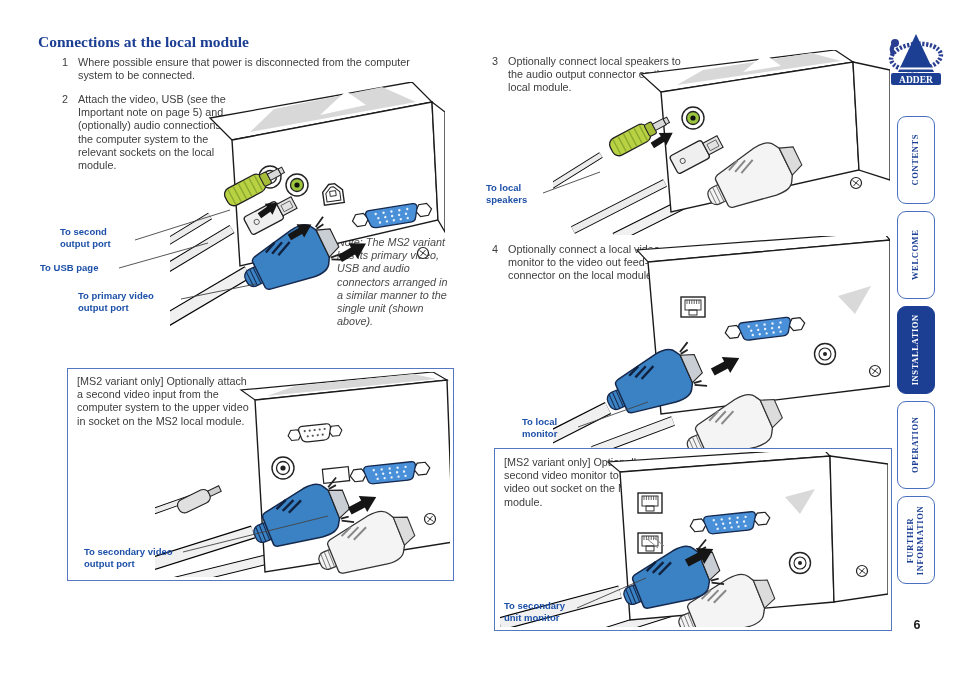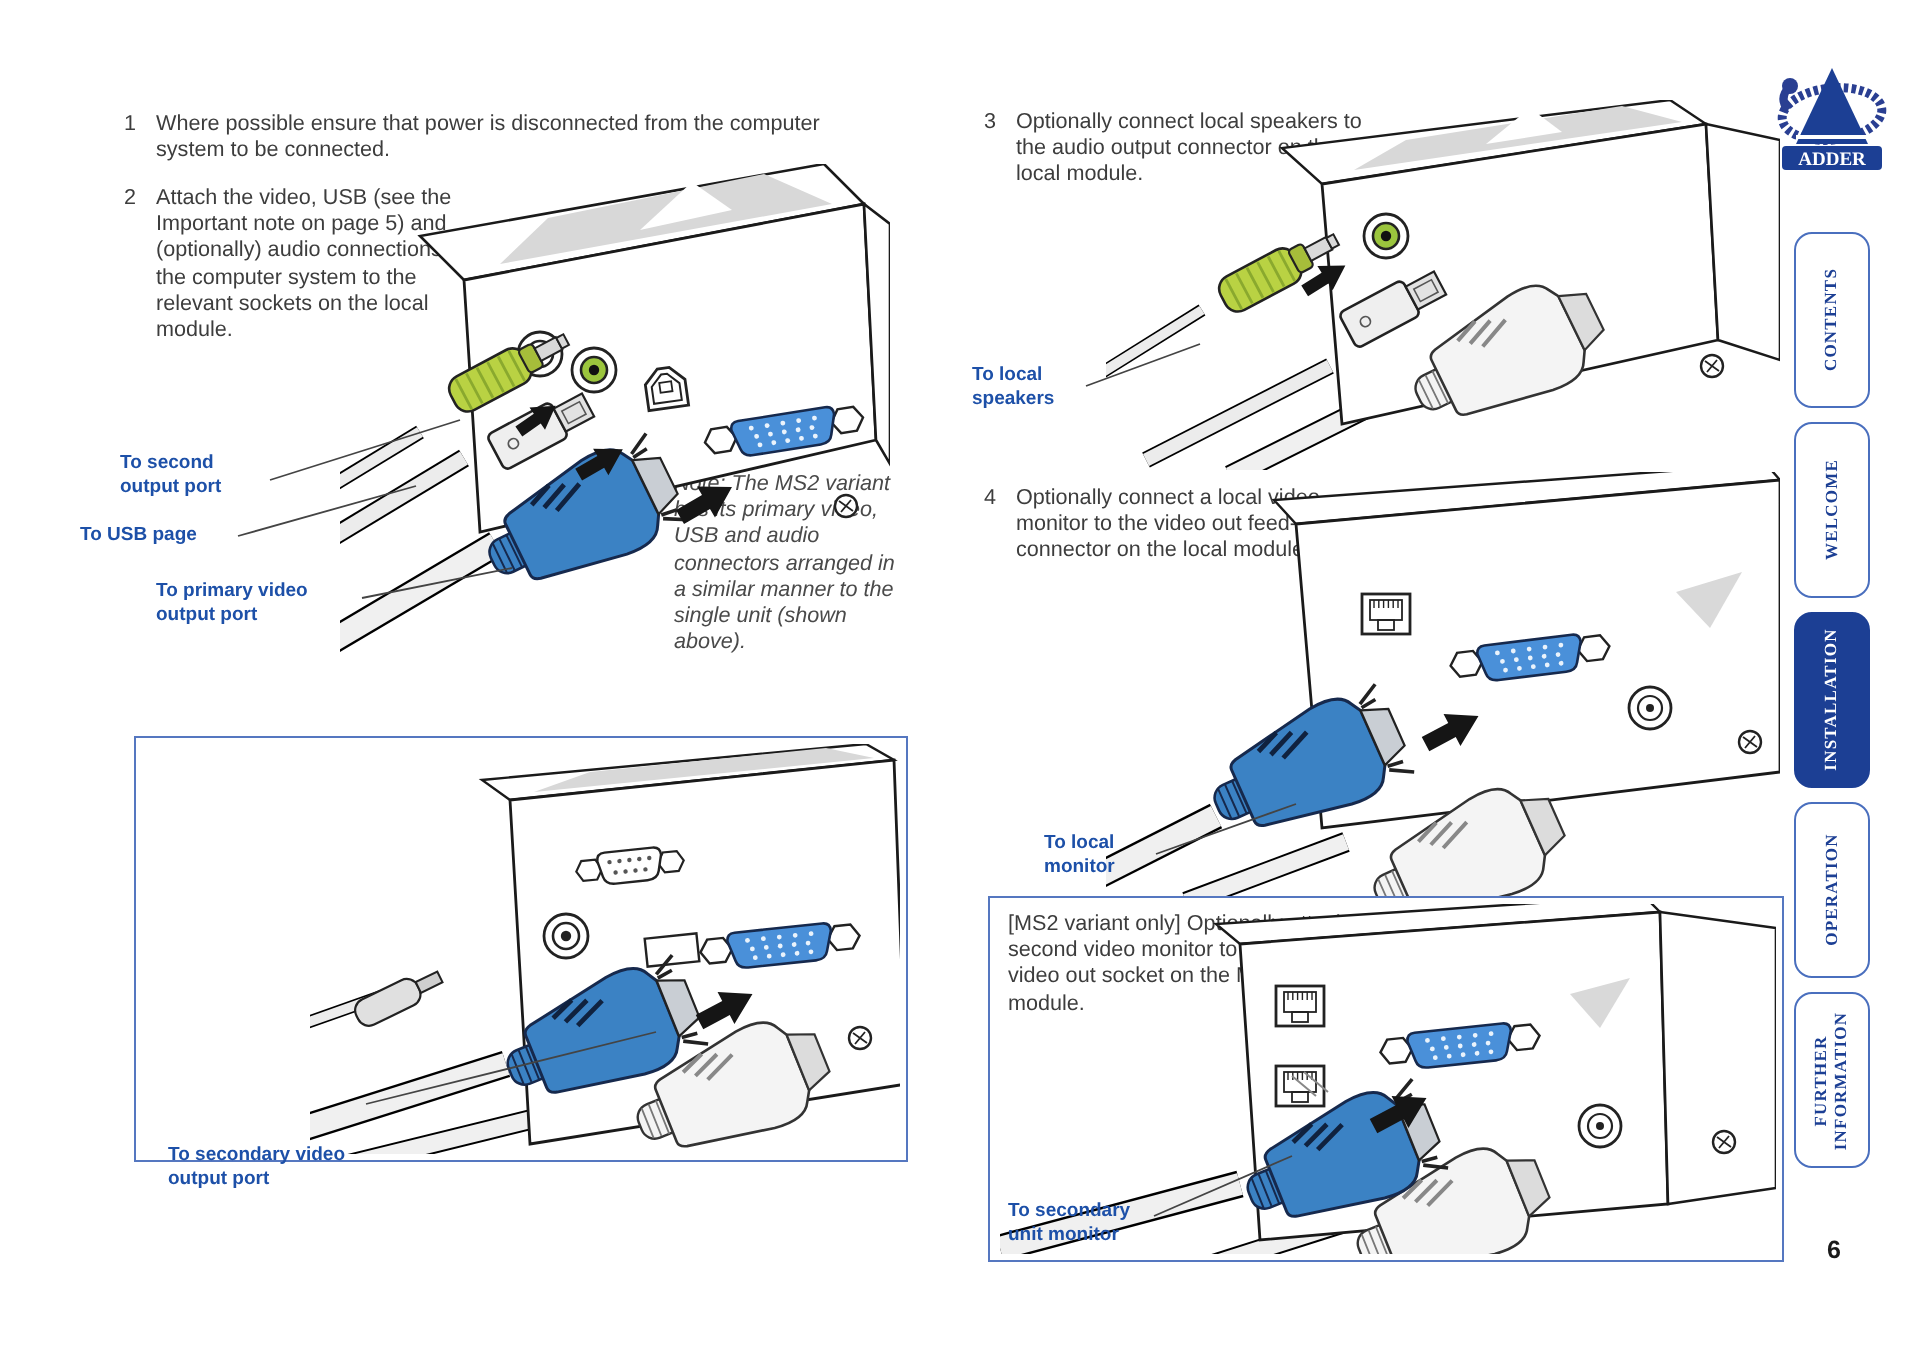--- a/index.html
+++ b/index.html
@@ -132,20 +132,21 @@
       </g>
       <g id="usb-plug">
         <rect x="24" y="3" width="36" height="20" rx="3" fill="#efefef" stroke="#222" stroke-width="1.3"></rect>
         <rect x="60" y="7" width="16" height="13" fill="#e2e2e2" stroke="#222" stroke-width="1.1"></rect>
         <rect x="63" y="10" width="10" height="7" fill="none" stroke="#555" stroke-width="0.8"></rect>
         <circle cx="34" cy="13" r="2.5" fill="none" stroke="#555" stroke-width="0.9"></circle>
       </g>
     </defs>
   </svg>
 
+  <div class="title">Connections at the local module</div>
 
   <div class="step" style="left:78px;top:56px;width:350px">
     <span class="n">1</span>
     <span>Where possible ensure that power is disconnected from the computer system to be connected.</span>
   </div>
   <div class="step" style="left:78px;top:93px;width:170px">
     <span class="n">2</span>
     <span>Attach the video, USB (see the Important note on page 5) and (optionally) audio connections from the computer system to the relevant sockets on the local module.</span>
   </div>
   <div class="step" style="left:508px;top:55px;width:178px">
@@ -153,20 +154,21 @@
     <span>Optionally connect local speakers to the audio output connector on the local module.</span>
   </div>
   <div class="step" style="left:508px;top:243px;width:182px">
     <span class="n">4</span>
     <span>Optionally connect a local video monitor to the video out feed-through connector on the local module.</span>
   </div>
 
   <div class="note">Note: The MS2 variant has its primary video, USB and audio connectors arranged in a similar manner to the single unit (shown above).</div>
 
   <div class="varbox" style="left:67px;top:368px;width:385px;height:211px"></div>
+  <div class="varbox-text" style="left:77px;top:375px;width:178px">[MS2 variant only] Optionally attach a second video input from the computer system to the upper video in socket on the MS2 local module.</div>
   <div class="varbox" style="left:494px;top:448px;width:396px;height:181px"></div>
   <div class="varbox-text" style="left:504px;top:456px;width:190px">[MS2 variant only] Optionally attach a second video monitor to the upper video out socket on the MS2 local module.</div>
 
   <svg class="diagram" style="left:170px;top:82px" width="275" height="270" viewBox="0 0 275 270">
     <path d="M-6,162 L40,134" stroke="#000" stroke-width="7.4" fill="none"></path>
       <path d="M-6,162 L40,134" stroke="#ececec" stroke-width="5.6" fill="none"></path>
     <path d="M-6,188 L62,147" stroke="#000" stroke-width="9.6" fill="none"></path>
       <path d="M-6,188 L62,147" stroke="#ececec" stroke-width="7.6" fill="none"></path>
     <path d="M-10,242 L78,190" stroke="#000" stroke-width="13.6" fill="none"></path>
       <path d="M-10,242 L78,190" stroke="#f0f0f0" stroke-width="11.2" fill="none"></path>
@@ -279,21 +281,21 @@
       <path d="M578,427 L648,402"></path>
       <path d="M577,608 L646,578"></path>
     </g>
   </svg>
 
   <div class="callout" style="left:60px;top:226px;width:74px">To second
 output port</div>
   <div class="callout" style="left:40px;top:262px;width:78px">To USB page</div>
   <div class="callout" style="left:78px;top:290px;width:90px">To primary video
 output port</div>
-  <div class="callout" style="left:84px;top:572px;width:98px">To secondary video
+  <div class="callout" style="left:84px;top:546px;width:98px">To secondary video
 output port</div>
   <div class="callout" style="left:486px;top:182px;width:56px">To local
 speakers</div>
   <div class="callout" style="left:522px;top:416px;width:56px">To local
 monitor</div>
   <div class="callout" style="left:504px;top:600px;width:74px">To secondary
 unit monitor</div>
 
   <svg class="logo" viewBox="0 0 56 60">
     <ellipse cx="28" cy="27" rx="25" ry="13" fill="none" stroke="#2a3f92" stroke-width="4.5" stroke-dasharray="2.2,1.6" transform="rotate(-6 28 27)"></ellipse>

